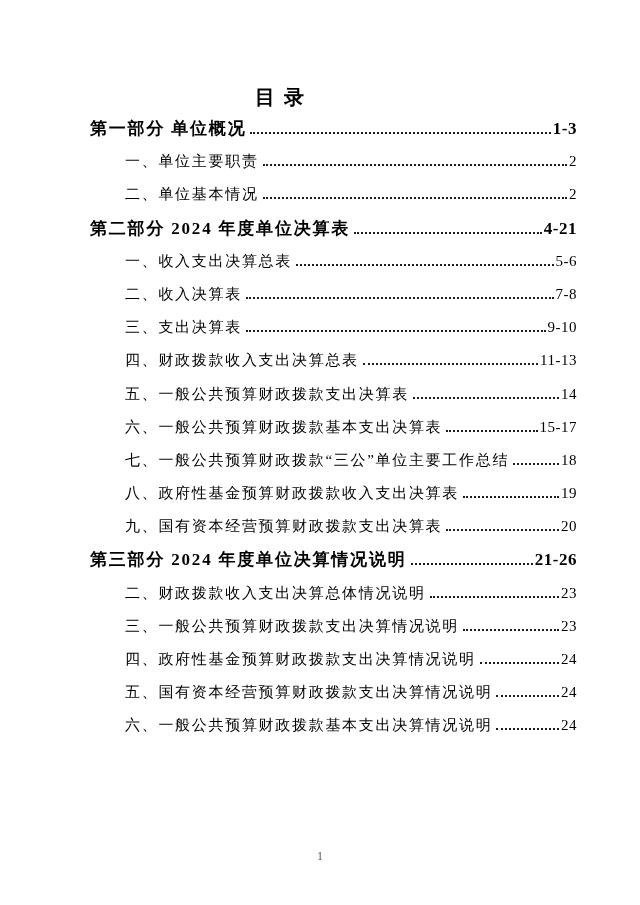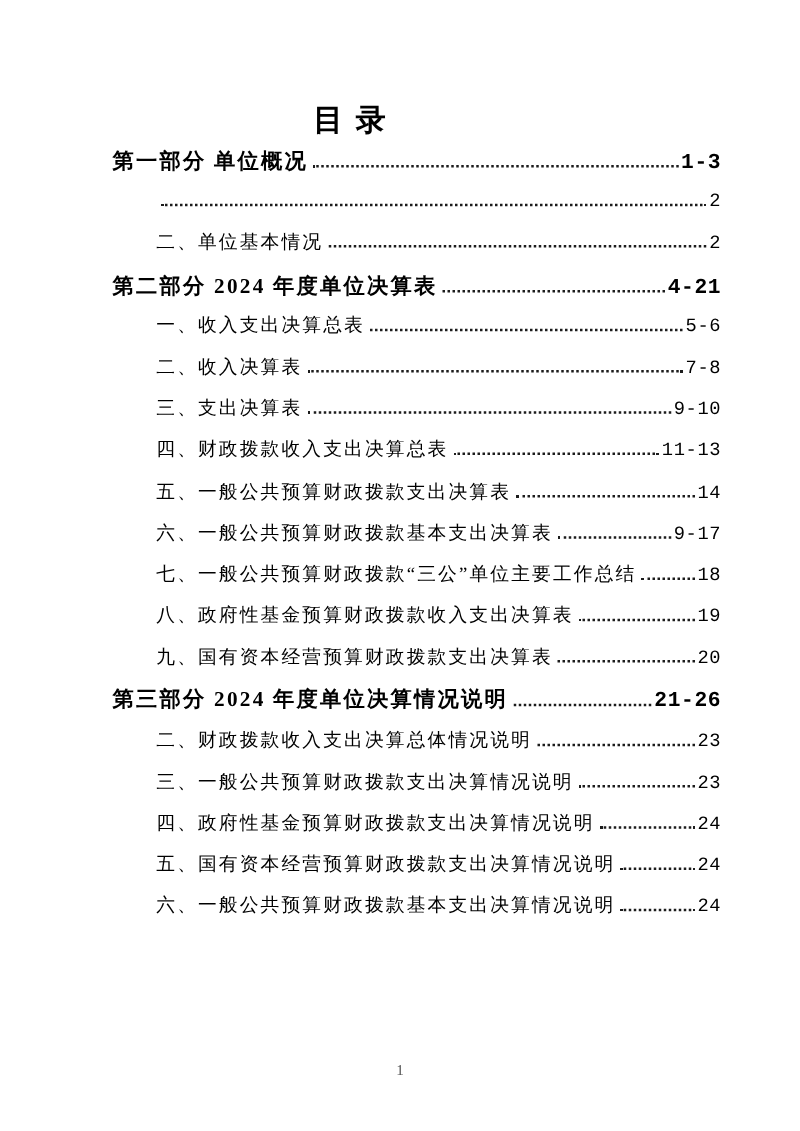--- a/index.html
+++ b/index.html
@@ -19,21 +19,21 @@
     height: 905px;
     background: #ffffff;
     overflow: hidden;
   }
   .doc-title {
     position: absolute;
     top: 84px;
     left: 0;
     width: 561px;
     text-align: center;
-    font-size: 24px;
+    font-size: 20px;
     font-weight: bold;
     letter-spacing: 2px;
     line-height: 26px;
   }
   .toc {
     position: absolute;
     top: 112px;
     left: 90px;
     right: 63px;
   }
@@ -49,21 +49,20 @@
   .row .label { flex: 0 0 auto; }
   .row .dots {
     flex: 1 1 auto;
     min-width: 8px;
     border-bottom: 2px dotted #1c1c1c;
     margin: 0 2px 0 4px;
   }
   .row .pg {
     flex: 0 0 auto;
     letter-spacing: 0.5px;
-    font-family: Liberation Mono, monospace;
   }
   .row.section {
     font-weight: bold;
     font-size: 17px;
     letter-spacing: 1.8px;
   }
   .row.section .dots { border-bottom-width: 2.6px; }
   .row.sub { padding-left: 35px; }
   .folio {
     position: absolute;
@@ -84,20 +83,21 @@
   <div class="doc-title">目 录</div>
 
   <div class="toc">
 
     <div class="row section">
       <span class="label">第一部分 单位概况</span>
       <span class="dots"></span>
       <span class="pg">1-3</span>
     </div>
     <div class="row sub">
+      <span class="label">一、单位主要职责</span>
       <span class="dots"></span>
       <span class="pg">2</span>
     </div>
     <div class="row sub">
       <span class="label">二、单位基本情况</span>
       <span class="dots"></span>
       <span class="pg">2</span>
     </div>
 
     <div class="row section">
@@ -126,21 +126,21 @@
       <span class="pg">11-13</span>
     </div>
     <div class="row sub">
       <span class="label">五、一般公共预算财政拨款支出决算表</span>
       <span class="dots"></span>
       <span class="pg">14</span>
     </div>
     <div class="row sub">
       <span class="label">六、一般公共预算财政拨款基本支出决算表</span>
       <span class="dots"></span>
-      <span class="pg">9-17</span>
+      <span class="pg">15-17</span>
     </div>
     <div class="row sub">
       <span class="label">七、一般公共预算财政拨款“三公”单位主要工作总结</span>
       <span class="dots"></span>
       <span class="pg">18</span>
     </div>
     <div class="row sub">
       <span class="label">八、政府性基金预算财政拨款收入支出决算表</span>
       <span class="dots"></span>
       <span class="pg">19</span>

